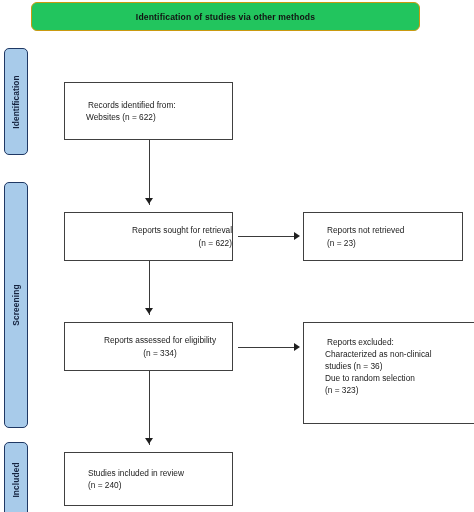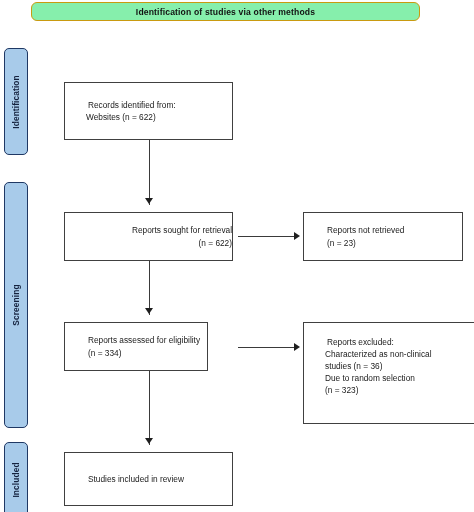--- a/index.html
+++ b/index.html
@@ -18,22 +18,22 @@
     background: #ffffff;
     overflow: hidden;
   }
 
   
   .banner {
     position: absolute;
     left: 31px;
     top: 2px;
     width: 389px;
-    height: 19px;
-    background: #86efac;
+    height: 29px;
+    background: #22c55e;
     border: 1px solid #C99A10;
     border-radius: 6px;
     box-sizing: border-box;
     display: flex;
     align-items: center;
     justify-content: center;
   }
   .banner-text {
     font-size: 8.6px;
     font-weight: bold;
@@ -81,21 +81,21 @@
     font-size: 8.3px;
     color: #1a1a1a;
     line-height: 12.2px;
     white-space: pre;
     padding-left: 12px;
   }
 
   
   #box-records       { left: 64px;  top: 82px;  width: 169px; height: 58px; padding: 0 0 0 11px; }
   #box-sought        { left: 64px;  top: 212px; width: 169px; height: 49px; padding: 0 0 0 11px; align-items: flex-end; }
-  #box-assessed      { left: 64px;  top: 322px; width: 144px; height: 49px; padding: 0 0 0 11px; }
+  #box-assessed      { left: 64px;  top: 322px; width: 169px; height: 49px; padding: 0 0 0 11px; align-items: center; }
   #box-included      { left: 64px;  top: 452px; width: 169px; height: 54px; padding: 0 0 0 11px; }
   
   #box-not-retrieved { left: 303px; top: 212px; width: 160px; height: 49px; padding: 0 0 0 11px; }
   #box-excluded      { left: 303px; top: 322px; width: 184px; height: 102px; padding: 0 0 0 11px; }
   #box-excluded .fbox-line { line-height: 12.0px; }
   #box-excluded .fbox-body { margin-top: -14px; }
 
   .indent-1 { padding-left: 10px; }
 
   
@@ -201,15 +201,16 @@
       <div class="fbox-line indent-1">Due to random selection</div>
       <div class="fbox-line indent-1">(n = 323)</div>
     </div>
   </div>
 
   <div class="v-line" id="vline-3"></div>
   <div class="v-arrow" id="varrow-3"></div>
 
   <div class="fbox" id="box-included">
     <div class="fbox-line">Studies included in review</div>
+    <div class="fbox-line">(n = 240)</div>
   </div>
 
 </div>
 
 </body></html>

